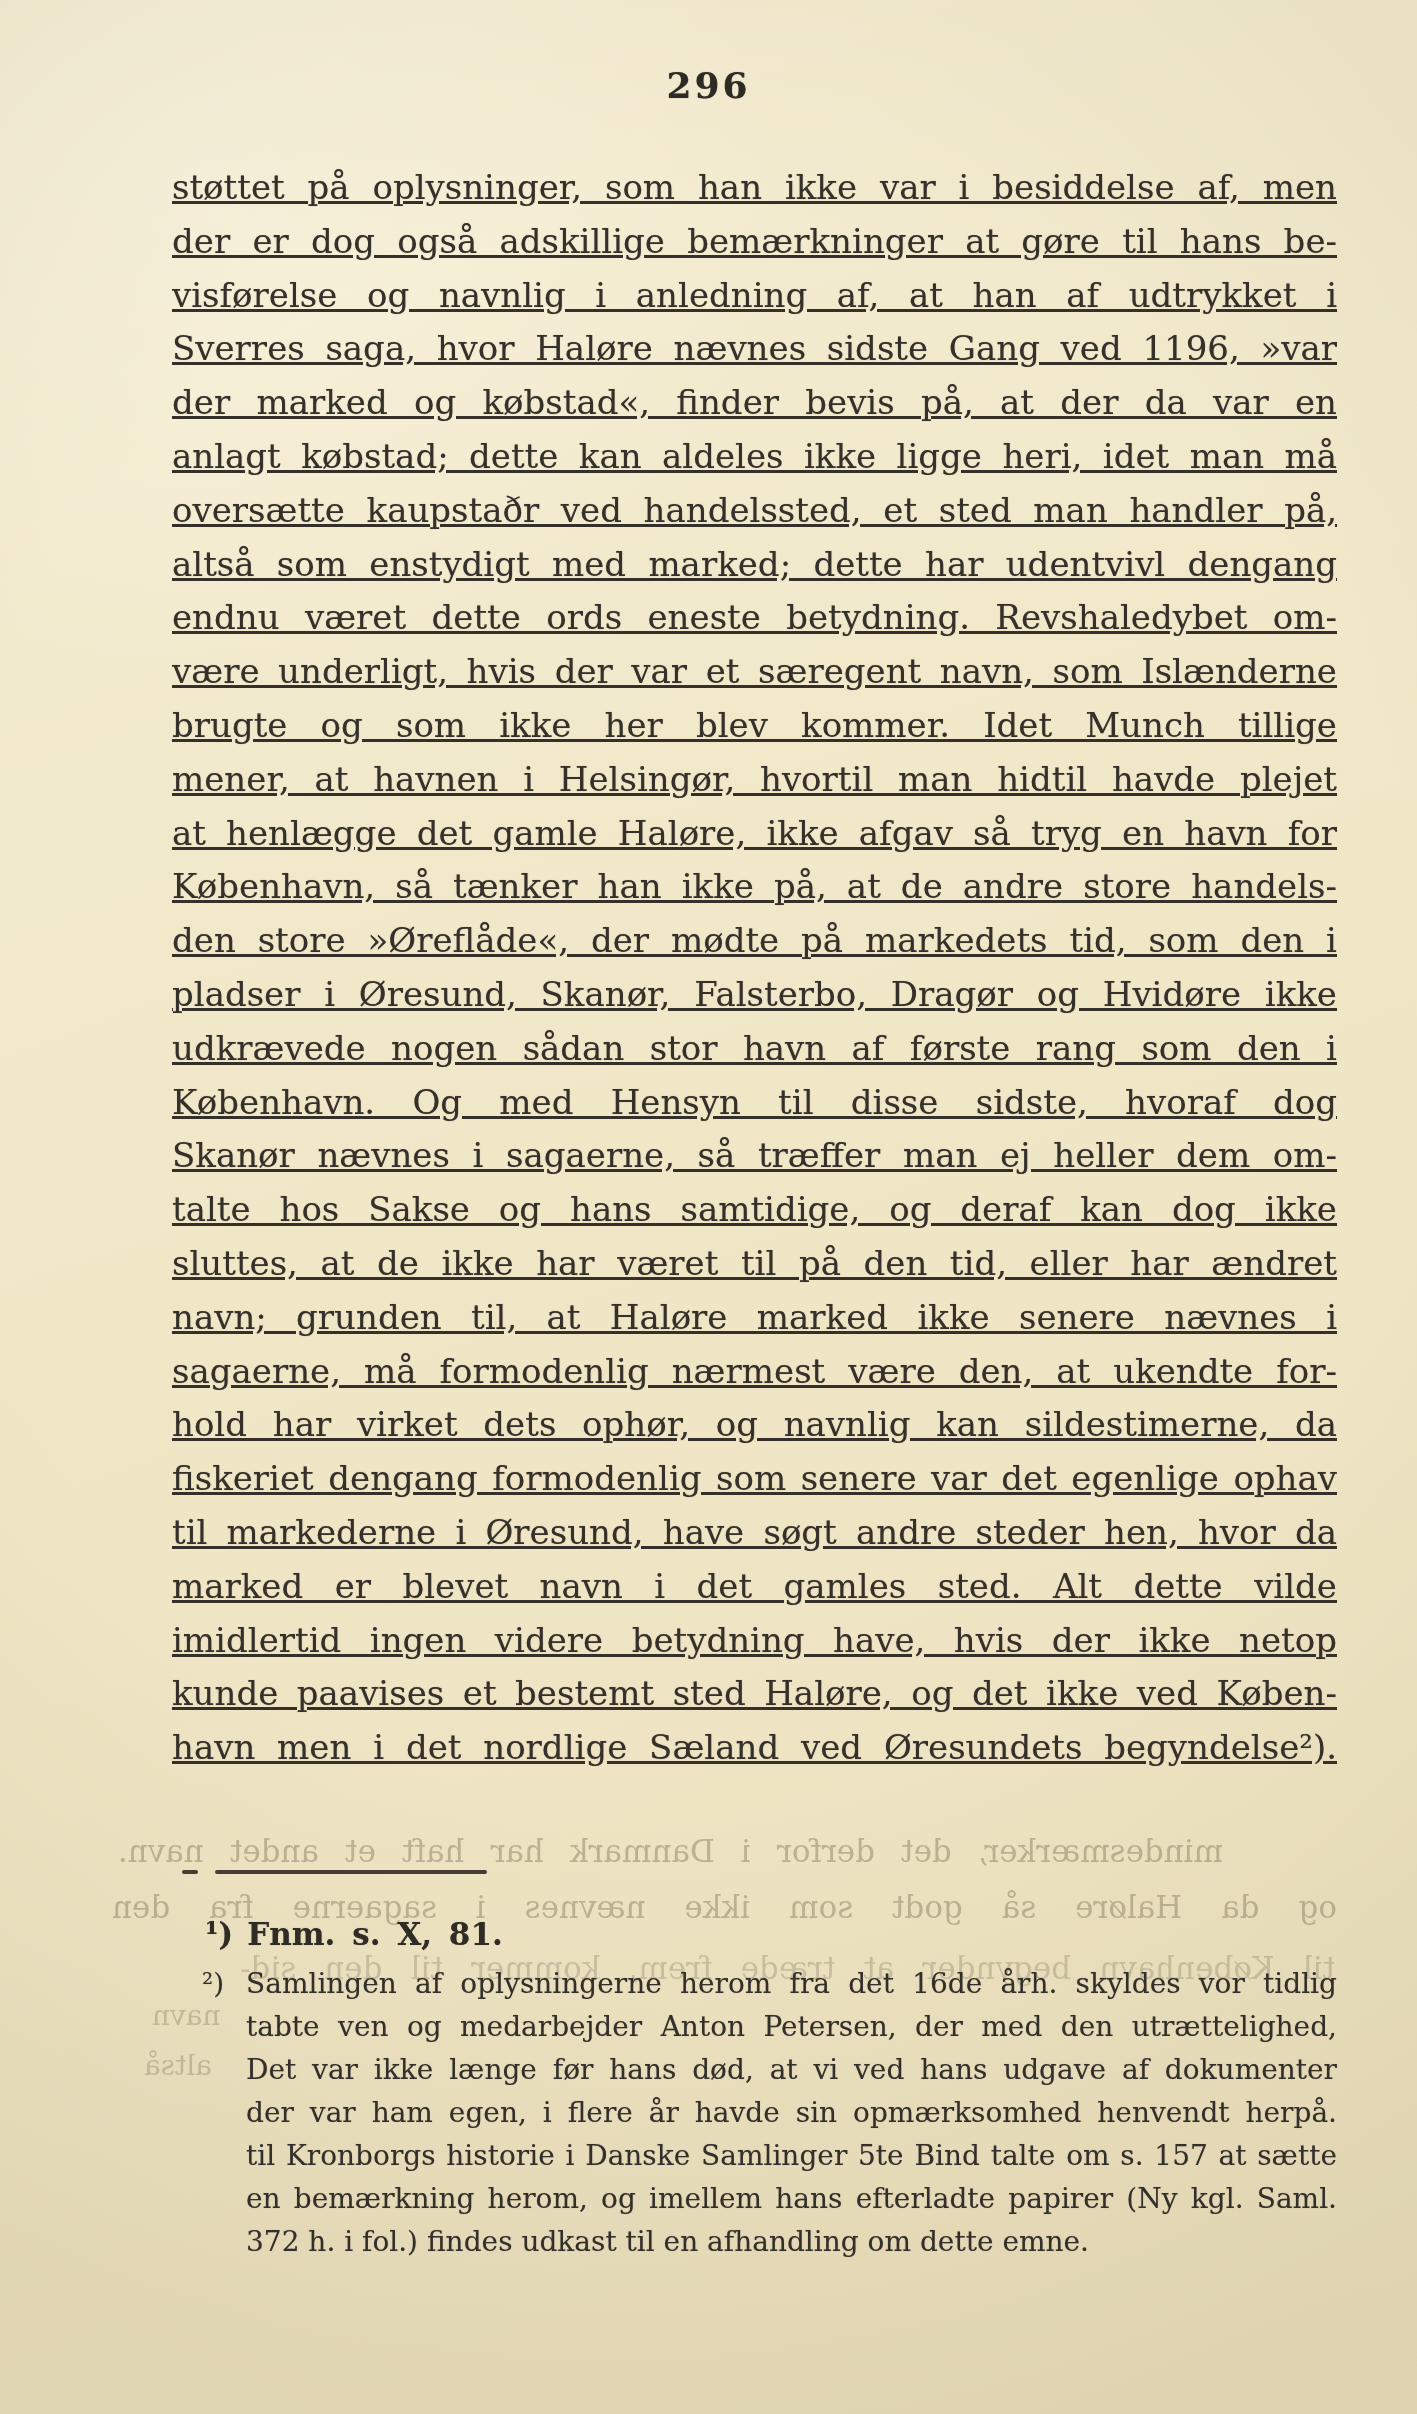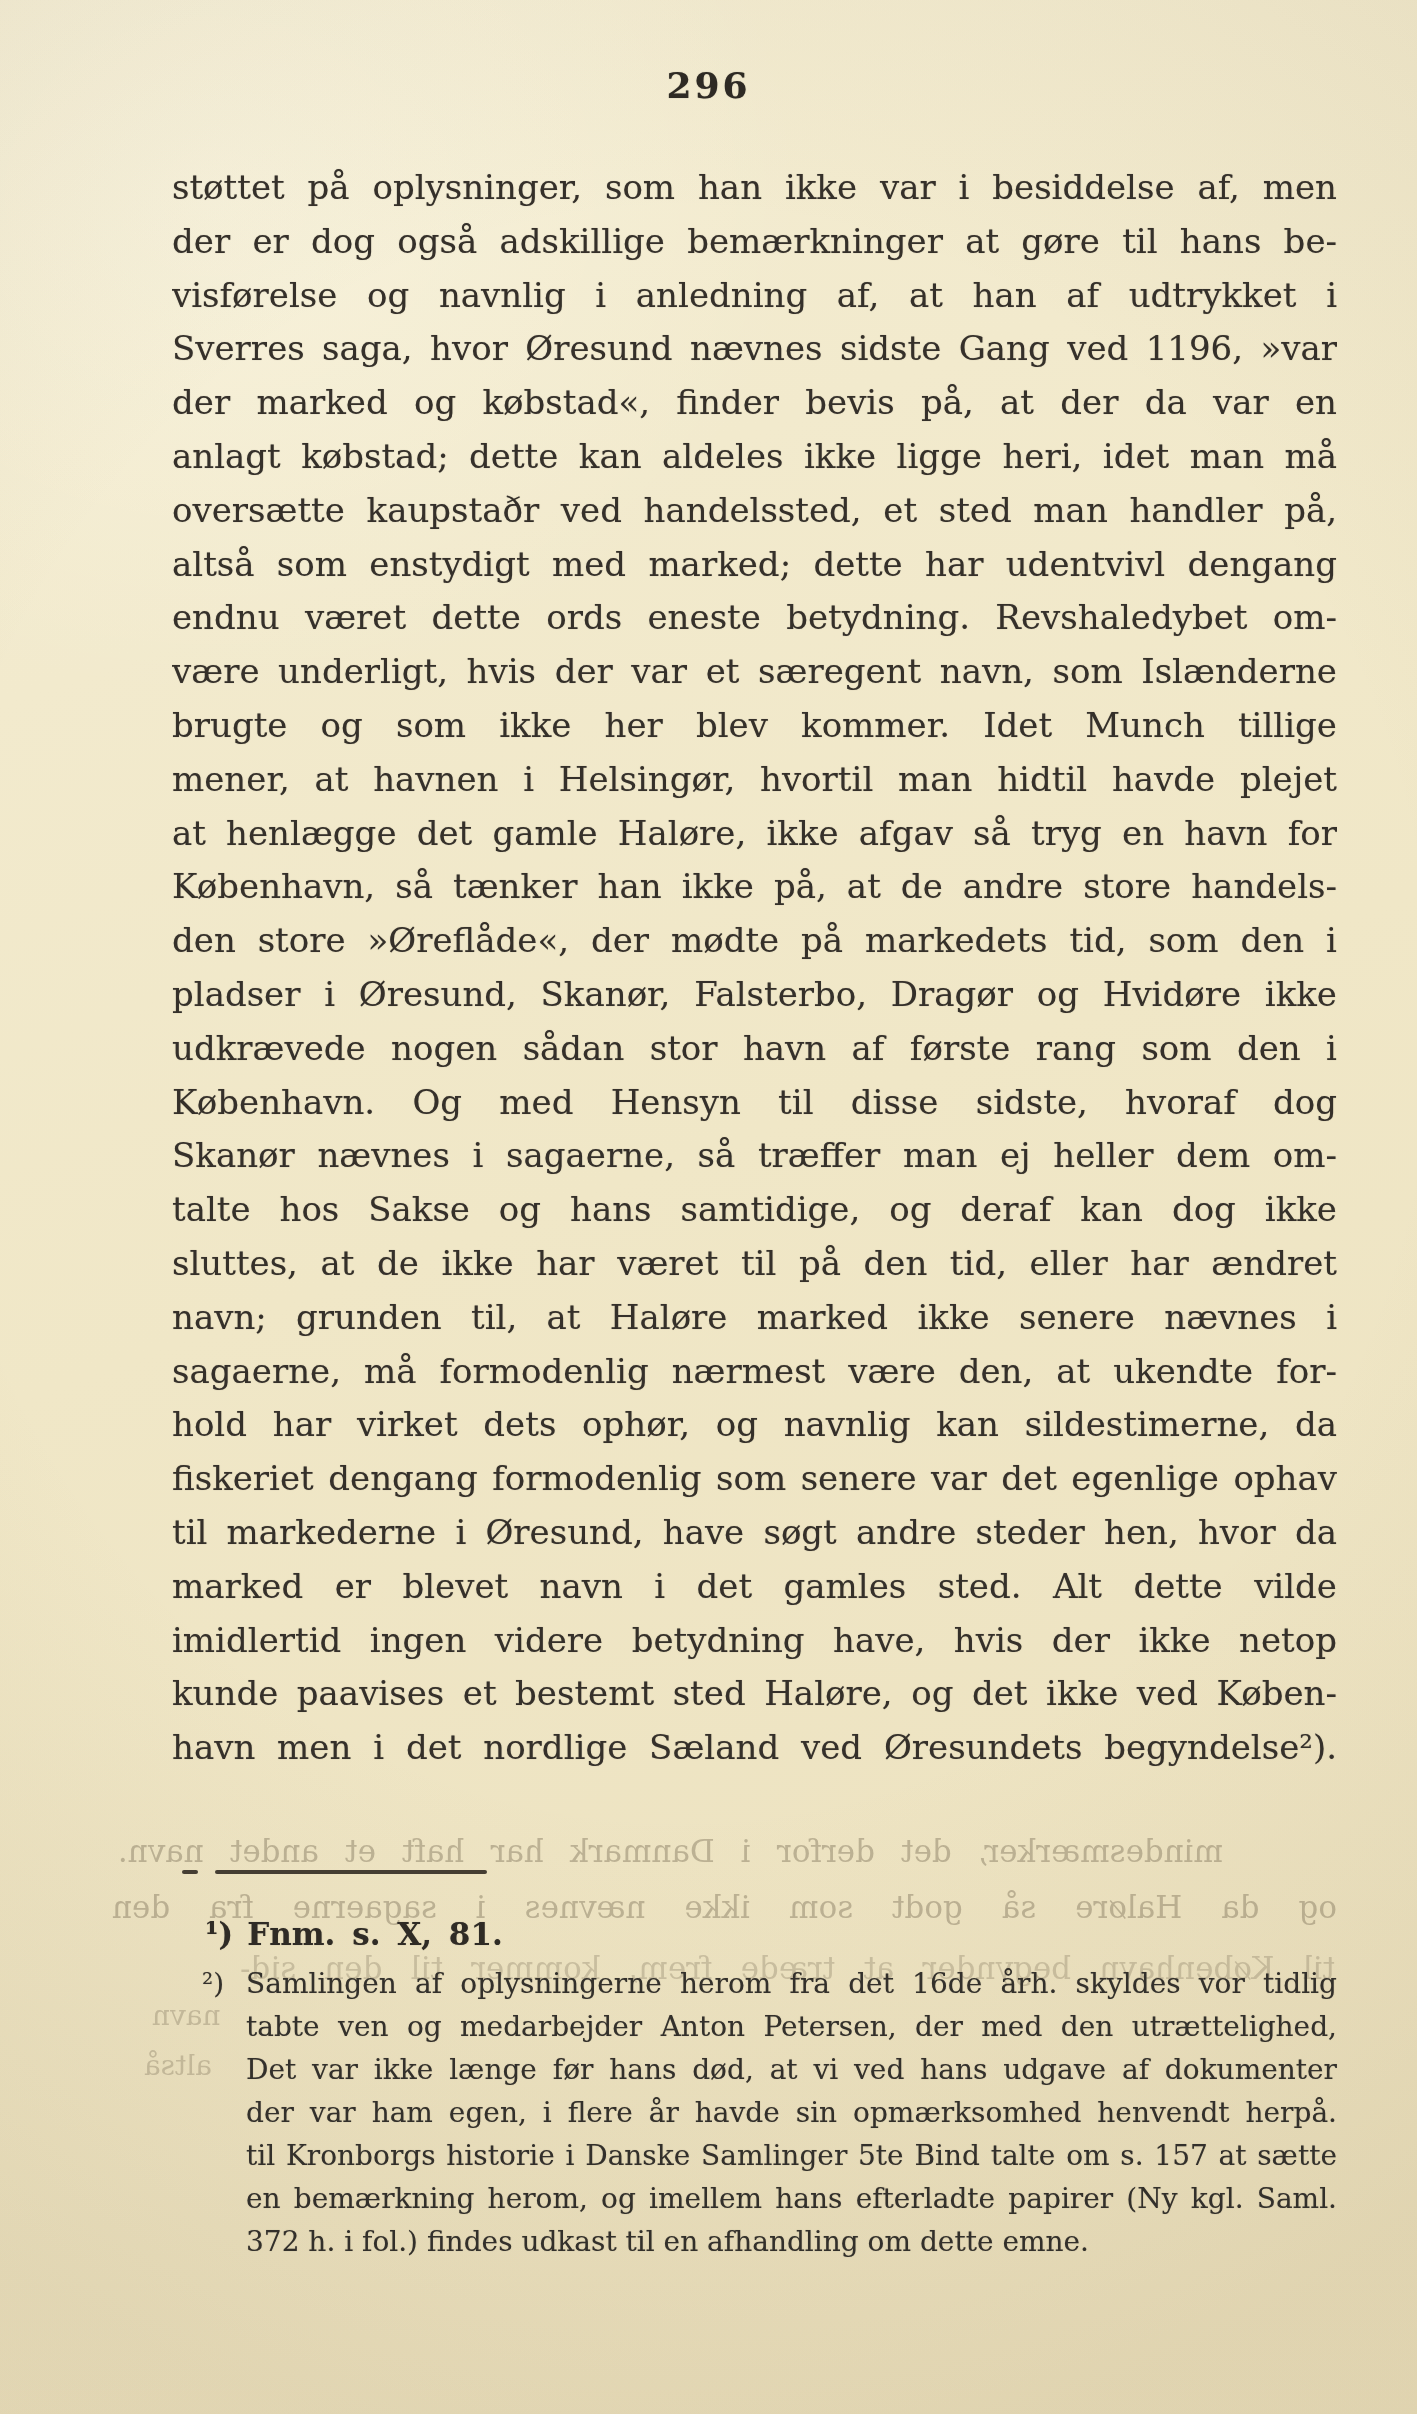--- a/index.html
+++ b/index.html
@@ -19,21 +19,21 @@
     text-align:center;font-size:36px;font-weight:bold;letter-spacing:3px;
     color:#2e2a24;text-shadow:0 0 1px rgba(46,42,36,.4);
   }
   .body-text{
     position:absolute;top:161px;left:172px;width:1165px;
     font-size:34px;line-height:53.8px;
     text-shadow:0 0 1px rgba(53,48,42,.35);
   }
   .body-text .line{
     height:53.8px;overflow:hidden;
-    text-align:justify;text-align-last:justify;
+    text-align:justify;text-align-last:justify;text-decoration:underline;
   }
   
   .ghost{
     position:absolute;
     transform:scaleX(-1);
     color:#7a6e56;opacity:.42;
     filter:blur(0.5px);
     font-size:31px;line-height:36px;
     text-align:justify;text-align-last:justify;
     pointer-events:none;
@@ -80,21 +80,21 @@
   <div class="ghost g1">mindesmærker, det derfor i Danmark har haft et andet navn.</div>
   <div class="ghost g2">og da Haløre så godt som ikke nævnes i sagaerne fra den</div>
   <div class="ghost g3">til København begynder at træde frem, kommer til den sid-</div>
   <div class="ghost gf g4">navn</div>
   <div class="ghost gf g5">altså</div>
 
   <div class="body-text">
     <div class="line">støttet på oplysninger, som han ikke var i besiddelse af, men</div>
     <div class="line">der er dog også adskillige bemærkninger at gøre til hans be-</div>
     <div class="line">visførelse og navnlig i anledning af, at han af udtrykket i</div>
-    <div class="line">Sverres saga, hvor Øresund nævnes sidste Gang ved 1196, »var</div>
+    <div class="line">Sverres saga, hvor Haløre nævnes sidste Gang ved 1196, »var</div>
     <div class="line">der marked og købstad«, finder bevis på, at der da var en</div>
     <div class="line">anlagt købstad; dette kan aldeles ikke ligge heri, idet man må</div>
     <div class="line">oversætte kaupstaðr ved handelssted, et sted man handler på,</div>
     <div class="line">altså som enstydigt med marked; dette har udentvivl dengang</div>
     <div class="line">endnu været dette ords eneste betydning. Revshaledybet om-</div>
     <div class="line">være underligt, hvis der var et særegent navn, som Islænderne</div>
     <div class="line">brugte og som ikke her blev kommer. Idet Munch tillige</div>
     <div class="line">mener, at havnen i Helsingør, hvortil man hidtil havde plejet</div>
     <div class="line">at henlægge det gamle Haløre, ikke afgav så tryg en havn for</div>
     <div class="line">København, så tænker han ikke på, at de andre store handels-</div>

